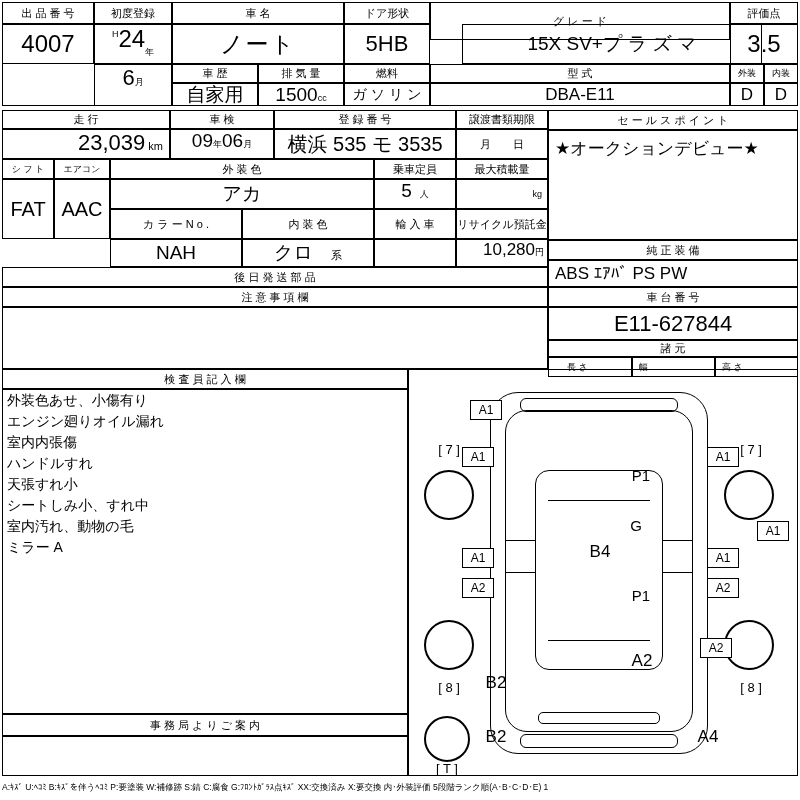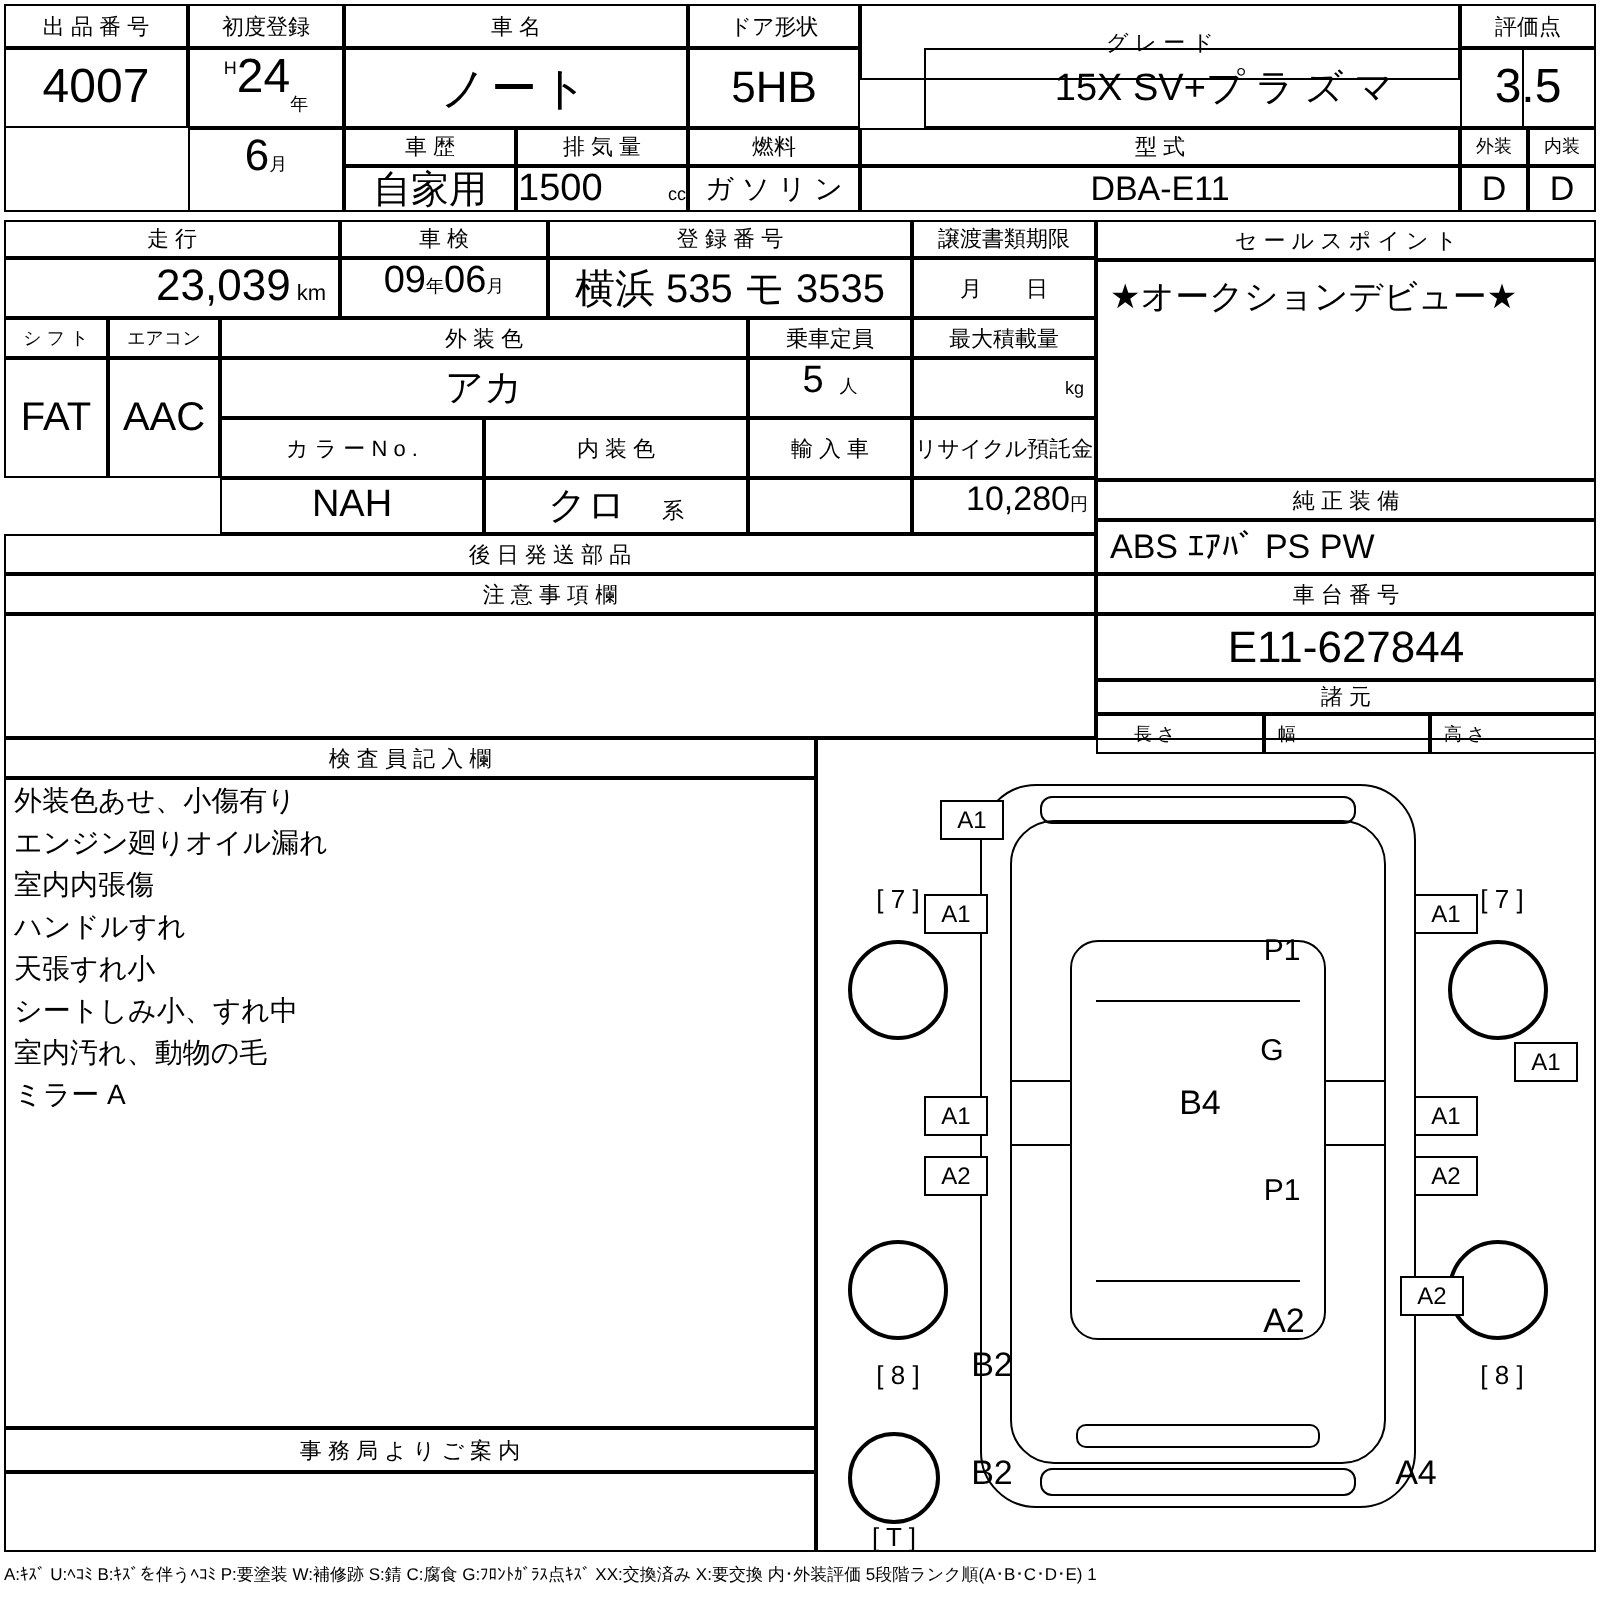--- a/index.html
+++ b/index.html
@@ -55,21 +55,21 @@
   <div class="bx lbl tiny" style="left:764px;top:64px;width:34px;height:19px;">内装</div>
 
   <div class="bx" style="left:94px;top:64px;width:78px;height:42px;">
     <div style="display:flex;align-items:baseline;justify-content:center;height:100%;">
       <span style="font-size:22px;">6</span>
       <span class="tiny">月</span>
     </div>
   </div>
   <div class="bx val" style="left:172px;top:83px;width:86px;height:23px;font-size:19px;">自家用</div>
   <div class="bx" style="left:258px;top:83px;width:86px;height:23px;">
-    <div style="display:flex;align-items:baseline;justify-content:space-between;height:100%;">
+    <div style="display:flex;align-items:baseline;justify-content:center;height:100%;">
       <span style="font-size:19px;">1500</span>
       <span class="tiny">cc</span>
     </div>
   </div>
   <div class="bx val" style="left:344px;top:83px;width:86px;height:23px;font-size:14px;">ガ ソ リ ン</div>
   <div class="bx val" style="left:430px;top:83px;width:300px;height:23px;font-size:17px;">DBA-E11</div>
   <div class="bx val" style="left:730px;top:83px;width:34px;height:23px;font-size:17px;">D</div>
   <div class="bx val" style="left:764px;top:83px;width:34px;height:23px;font-size:17px;">D</div>
 
   <div class="bx lbl" style="left:2px;top:110px;width:168px;height:19px;">走 行</div>

